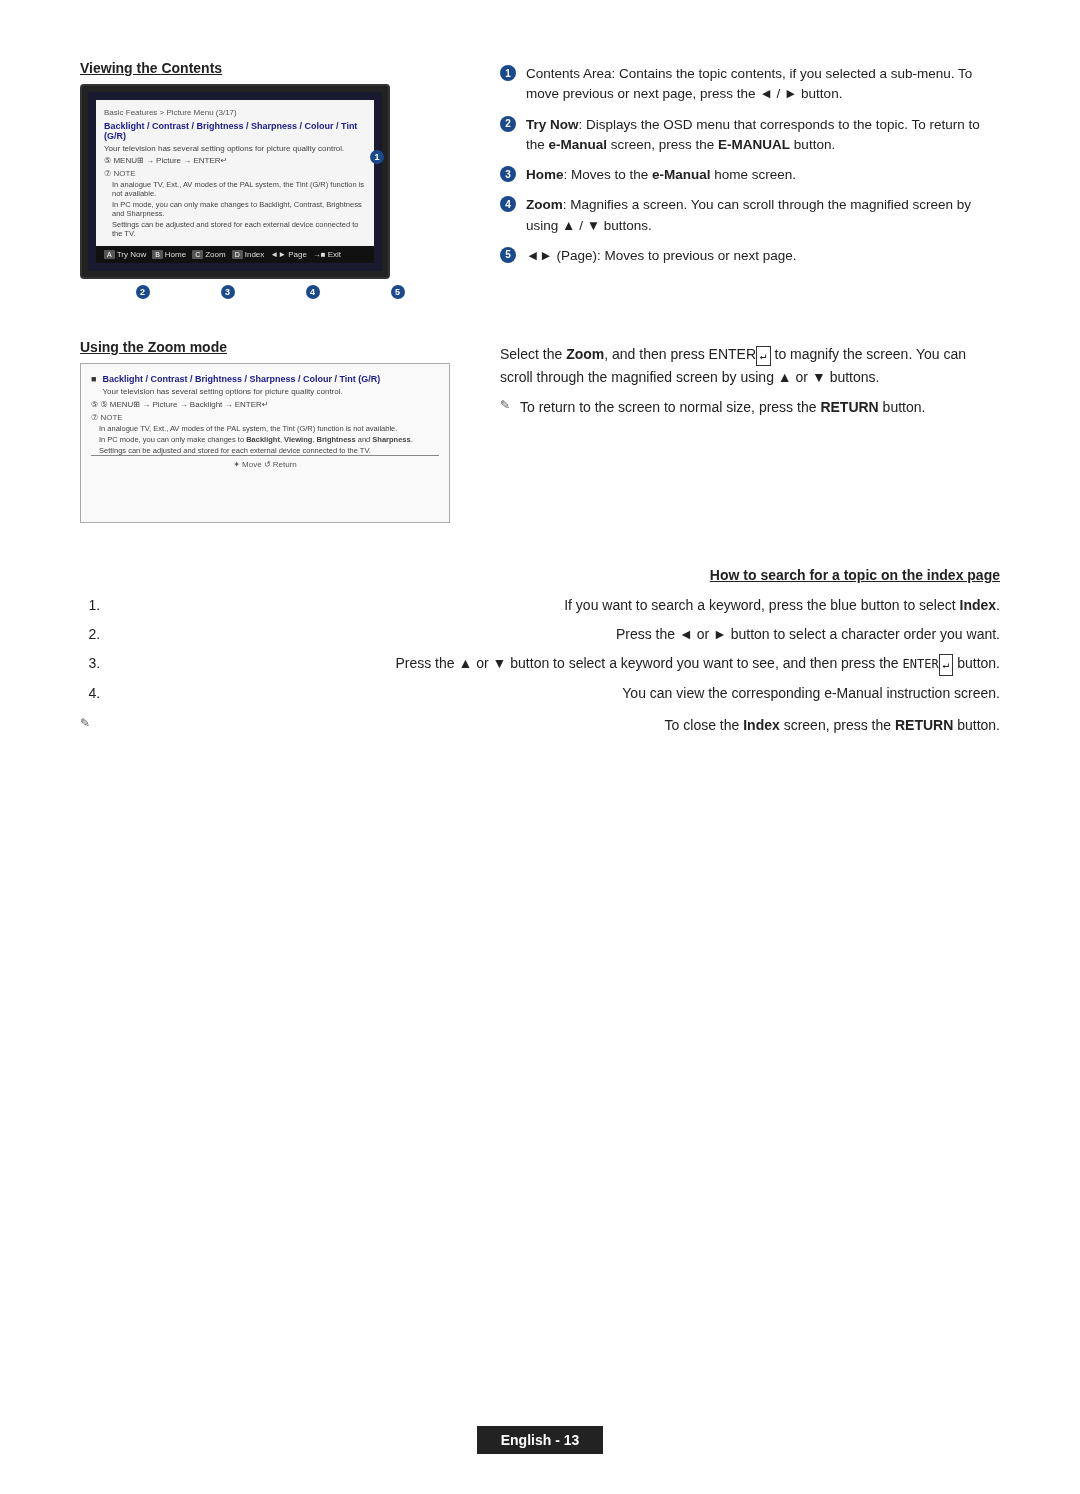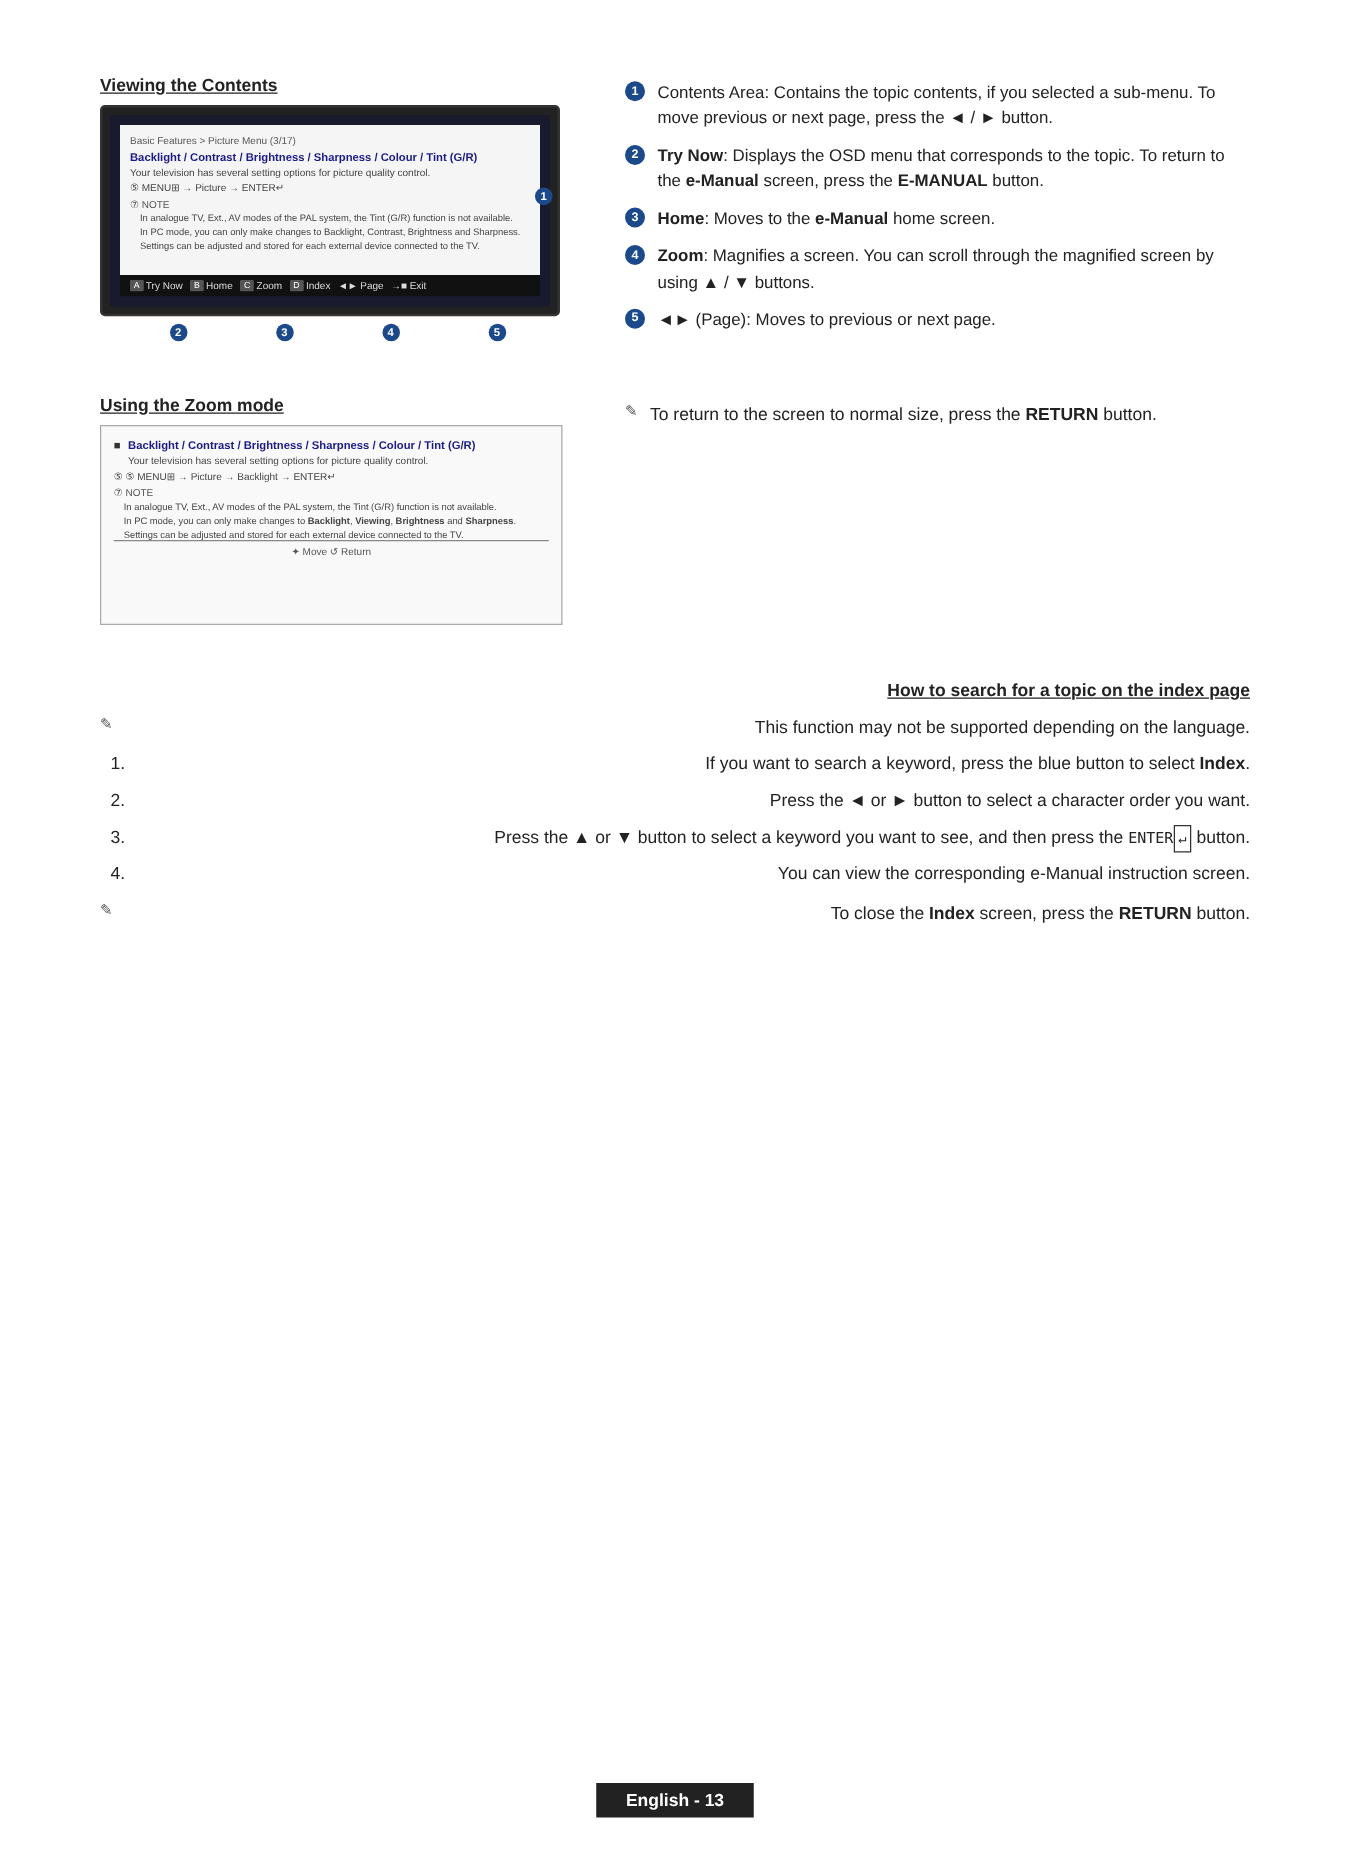--- a/index.html
+++ b/index.html
@@ -23,21 +23,21 @@
       flex: 0 0 380px;
     }
 
     .section-right {
       flex: 1;
       padding-top: 4px;
     }
 
     
     .tv-screen {
-      width: 368px;
+      width: 310px;
       background: #222;
       border-radius: 4px;
       padding: 6px;
       border: 2px solid #333;
     }
 
     .tv-inner {
       background: #1a1a2e;
       position: relative;
       padding: 8px;
@@ -357,30 +357,32 @@
       </div>
       <div style="font-size:8px; color:#555; margin-bottom:2px;">⑦ <span>NOTE</span></div>
       <div style="font-size:7.5px; color:#444; padding-left:8px; margin-top:2px;">In analogue TV, Ext., AV modes of the PAL system, the Tint (G/R) function is not available.</div>
       <div style="font-size:7.5px; color:#444; padding-left:8px; margin-top:2px;">In PC mode, you can only make changes to <span class="bold">Backlight</span>, <span class="bold">Viewing</span>, <span class="bold">Brightness</span> and <span class="bold">Sharpness</span>.</div>
       <div style="font-size:7.5px; color:#444; padding-left:8px; margin-top:2px;">Settings can be adjusted and stored for each external device connected to the TV.</div>
       <div class="zoom-footer">✦ Move  ↺ Return</div>
     </div>
   </div>
 
   <div class="section-right">
+    <p>
+      Select the <span class="bold">Zoom</span>, and then press ENTER<span class="enter-key">↵</span> to magnify the screen. You can scroll through the magnified screen by using ▲ or ▼ buttons.
+    </p>
     <p class="note-para">
       To return to the screen to normal size, press the <span class="bold">RETURN</span> button.
     </p>
   </div>
 </div>
 
 <div class="how-to-section">
   <div class="section-title-underline">How to search for a topic on the index page</div>
 
-  <p class="note-para">This function may not be supported depending on the language.</p>
 
   <div class="ol-section">
     <ol>
       <li>If you want to search a keyword, press the blue button to select <span class="bold">Index</span>.</li>
       <li>Press the ◄ or ► button to select a character order you want.</li>
       <li>Press the ▲ or ▼ button to select a keyword you want to see, and then press the <span style="font-family:monospace; font-size:12px;">ENTER<span class="enter-key">↵</span></span> button.</li>
       <li>You can view the corresponding e-Manual instruction screen.</li>
     </ol>
   </div>
 

